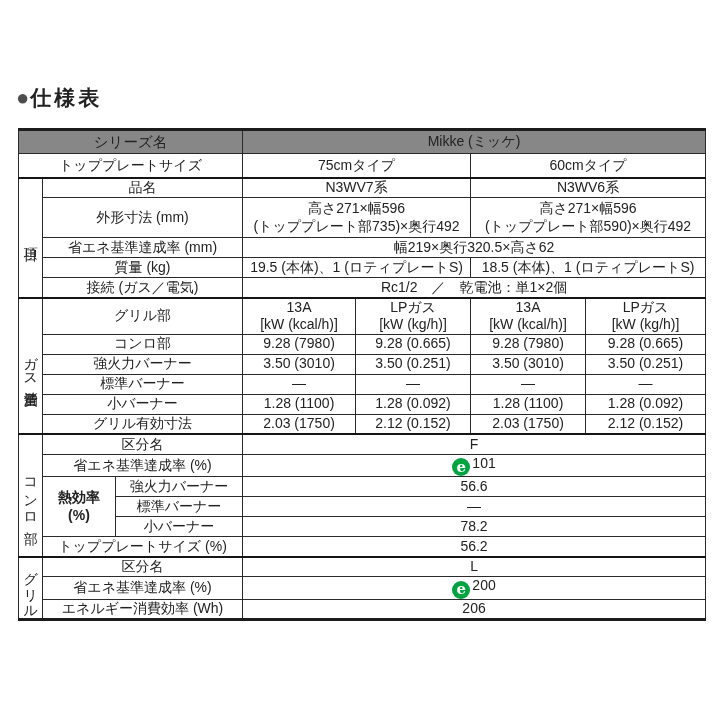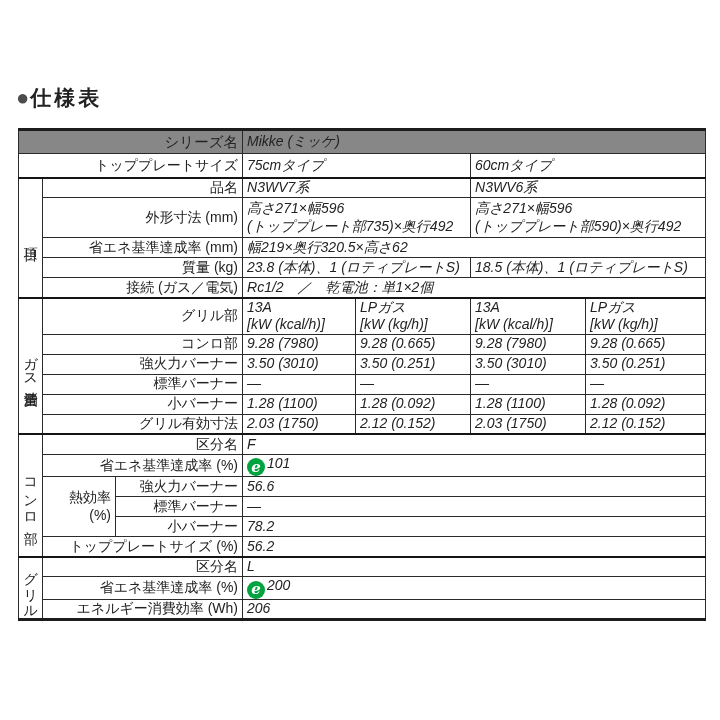--- a/index.html
+++ b/index.html
@@ -31,32 +31,32 @@
   table.spec td{
     border:1px solid #2a2a2a;
     padding:0 4px;
     font-size:14px;
     line-height:1.25;
     color:#222;
     overflow:hidden;
     white-space:nowrap;
   }
   tr.sec > td{border-top:2.5px solid #151515;}
-  td.lbl{text-align:right;padding-left:7px;}
-  td.val{font-size:15px;font-style:italic;}
+  td.lbl{text-align:center;padding-left:7px;}
+  td.val{text-align:center;font-size:15px;}
   td.small{font-size:13px;}
   td.gray{background:#878787;color:#ffffff;}
   td.gray.lbl{font-size:14.5px;}
   td.vert{
     writing-mode:vertical-rl;text-orientation:upright;
     text-align:center;vertical-align:middle;
     font-size:13px;letter-spacing:1px;padding:0;
   }
   td.two{line-height:1.4;padding-top:1px;padding-bottom:1px;}
-  td.no-right{border-right:none;}
+  td.no-right{border-right:none;font-weight:bold;}
   td.no-left{border-left:none;}
   td.netsu{vertical-align:middle;line-height:1.5;}
   tr.h24{height:24px;} tr.h22{height:22px;} tr.h20{height:20px;}
   tr.h40{height:40px;} tr.h36{height:36px;}
   .emark{
     display:inline-flex;align-items:center;justify-content:center;
     width:18px;height:18px;border-radius:50%;
     background:#00a33f;color:#ffffff;
     font-family:"DejaVu Serif",serif;
     font-weight:bold;font-size:15px;line-height:1;
@@ -112,21 +112,21 @@
         <div>高さ271×幅596</div>
         <div>(トッププレート部590)×奥行492</div>
       </td>
     </tr>
     <tr class="h20">
       <td colspan="2" class="lbl">省エネ基準達成率 (mm)</td>
       <td colspan="4" class="val">幅219×奥行320.5×高さ62</td>
     </tr>
     <tr class="h20">
       <td colspan="2" class="lbl">質量 (kg)</td>
-      <td colspan="2" class="val small">23.8 (本体)、1 (ロティプレートS)</td>
+      <td colspan="2" class="val small">19.5 (本体)、1 (ロティプレートS)</td>
       <td colspan="2" class="val small">18.5 (本体)、1 (ロティプレートS)</td>
     </tr>
     <tr class="h20">
       <td colspan="2" class="lbl">接続 (ガス／電気)</td>
       <td colspan="4" class="val">Rc1/2　／　乾電池：単1×2個</td>
     </tr>
 
     <tr class="h36 sec">
       <td rowspan="6" class="vert">ガス消費量</td>
       <td colspan="2" class="lbl">グリル部</td>

